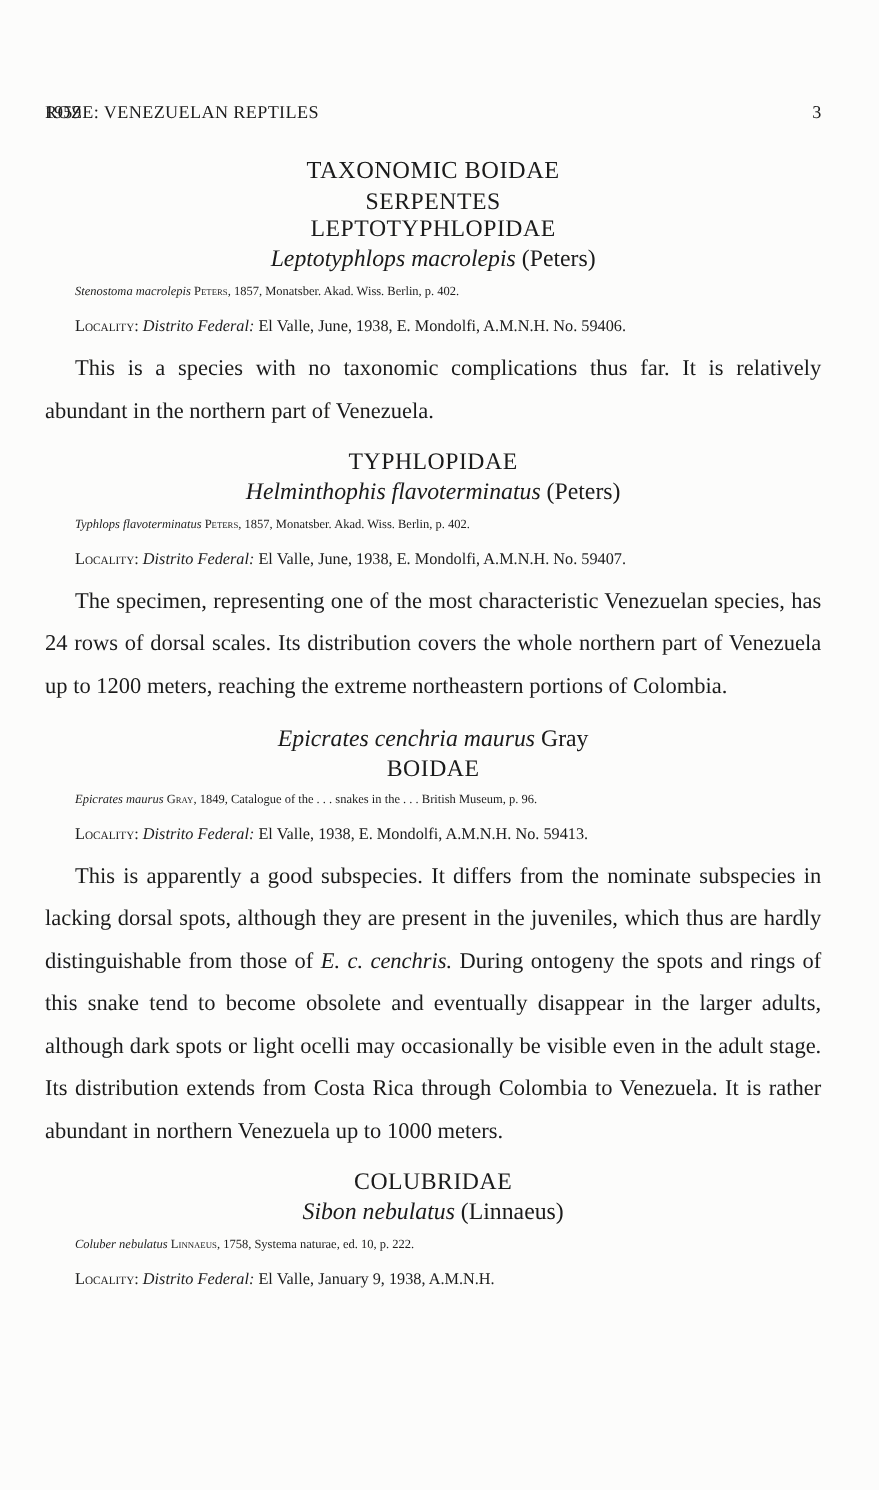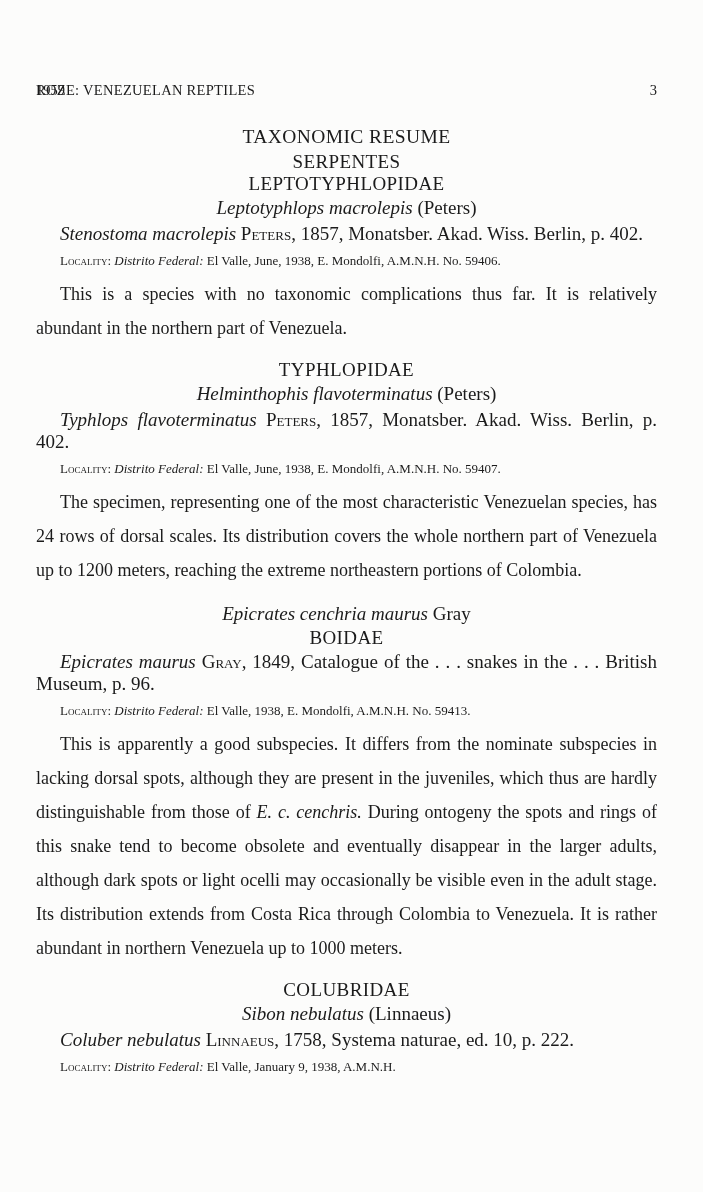--- a/index.html
+++ b/index.html
@@ -17,38 +17,38 @@
   .rh-title { position: absolute; left: 0; right: 0; text-align: left; letter-spacing: 0.3px; top: 0; }
   .rh-page { position: absolute; right: 0; top: 0; }
   .content { position: absolute; left: 36px; width: 621px; top: 108px; }
   .center { text-align: center; }
   .h-main { font-size: 19.5px; letter-spacing: 0.4px; line-height: 26px; margin: 0; }
   .h-sub { font-size: 19px; letter-spacing: 0.4px; line-height: 23px; }
   .h-family { font-size: 19px; letter-spacing: 0.4px; line-height: 22px; }
   .species { font-size: 19px; line-height: 26px; }
   .i { font-style: italic; }
   .sc { font-variant: small-caps; }
-  .syn { font-size: 19px; line-height: 22px; text-align: justify; text-indent: 24px; margin: 2px 0 0 0; }
+  .syn { font-size: 10px; line-height: 22px; text-align: justify; text-indent: 24px; margin: 2px 0 0 0; }
   .loc { font-size: 13px; line-height: 24px; text-align: justify; text-indent: 24px; margin: 4px 0 0 0; }
   .para { font-size: 18px; line-height: 34px; text-align: justify; text-indent: 24px; margin: 4px 0 0 0; }
   .gap { height: 14px; }
 </style>
 </head>
 <body>
 
 <div class="page">
 
   <div class="running-head">
     <span class="rh-year">1959</span>
     <span class="rh-title">ROZE: VENEZUELAN REPTILES</span>
     <span class="rh-page">3</span>
   </div>
 
   <div class="content">
-    <div class="center h-main">TAXONOMIC RESUME</div>
+    <div class="center h-main">TAXONOMIC BOIDAE</div>
     <div class="center h-sub">SERPENTES</div>
 
     <div>
       <div class="center h-family">LEPTOTYPHLOPIDAE</div>
       <div class="center species"><span class="i">Leptotyphlops macrolepis</span> <span>(Peters)</span></div>
       <p class="syn"><span class="i">Stenostoma macrolepis</span> <span class="sc">Peters</span><span>, 1857, Monatsber. Akad. Wiss. Berlin, p. 402.</span></p>
       <p class="loc"><span class="sc">Locality:</span> <span class="i">Distrito Federal:</span> <span>El Valle, June, 1938, E. Mondolfi, A.M.N.H. No. 59406.</span></p>
       <p class="para">This is a species with no taxonomic complications thus far. It is relatively abundant in the northern part of Venezuela.</p>
     </div>
 

